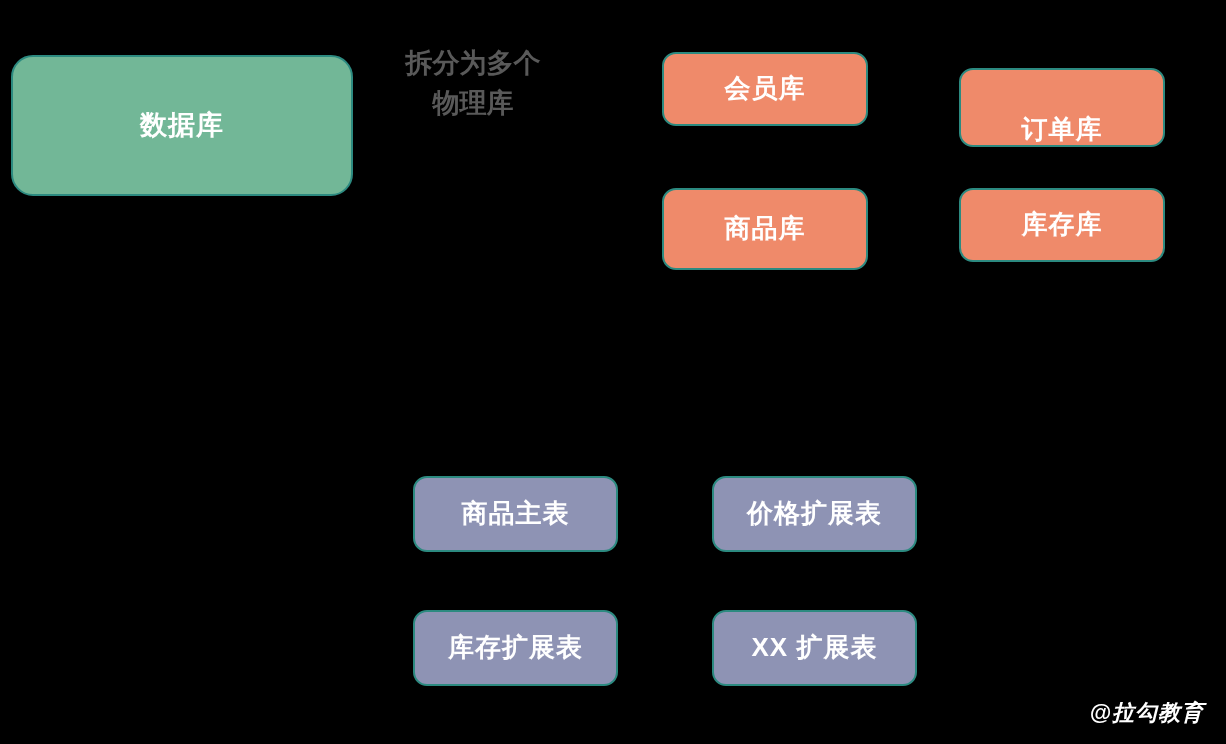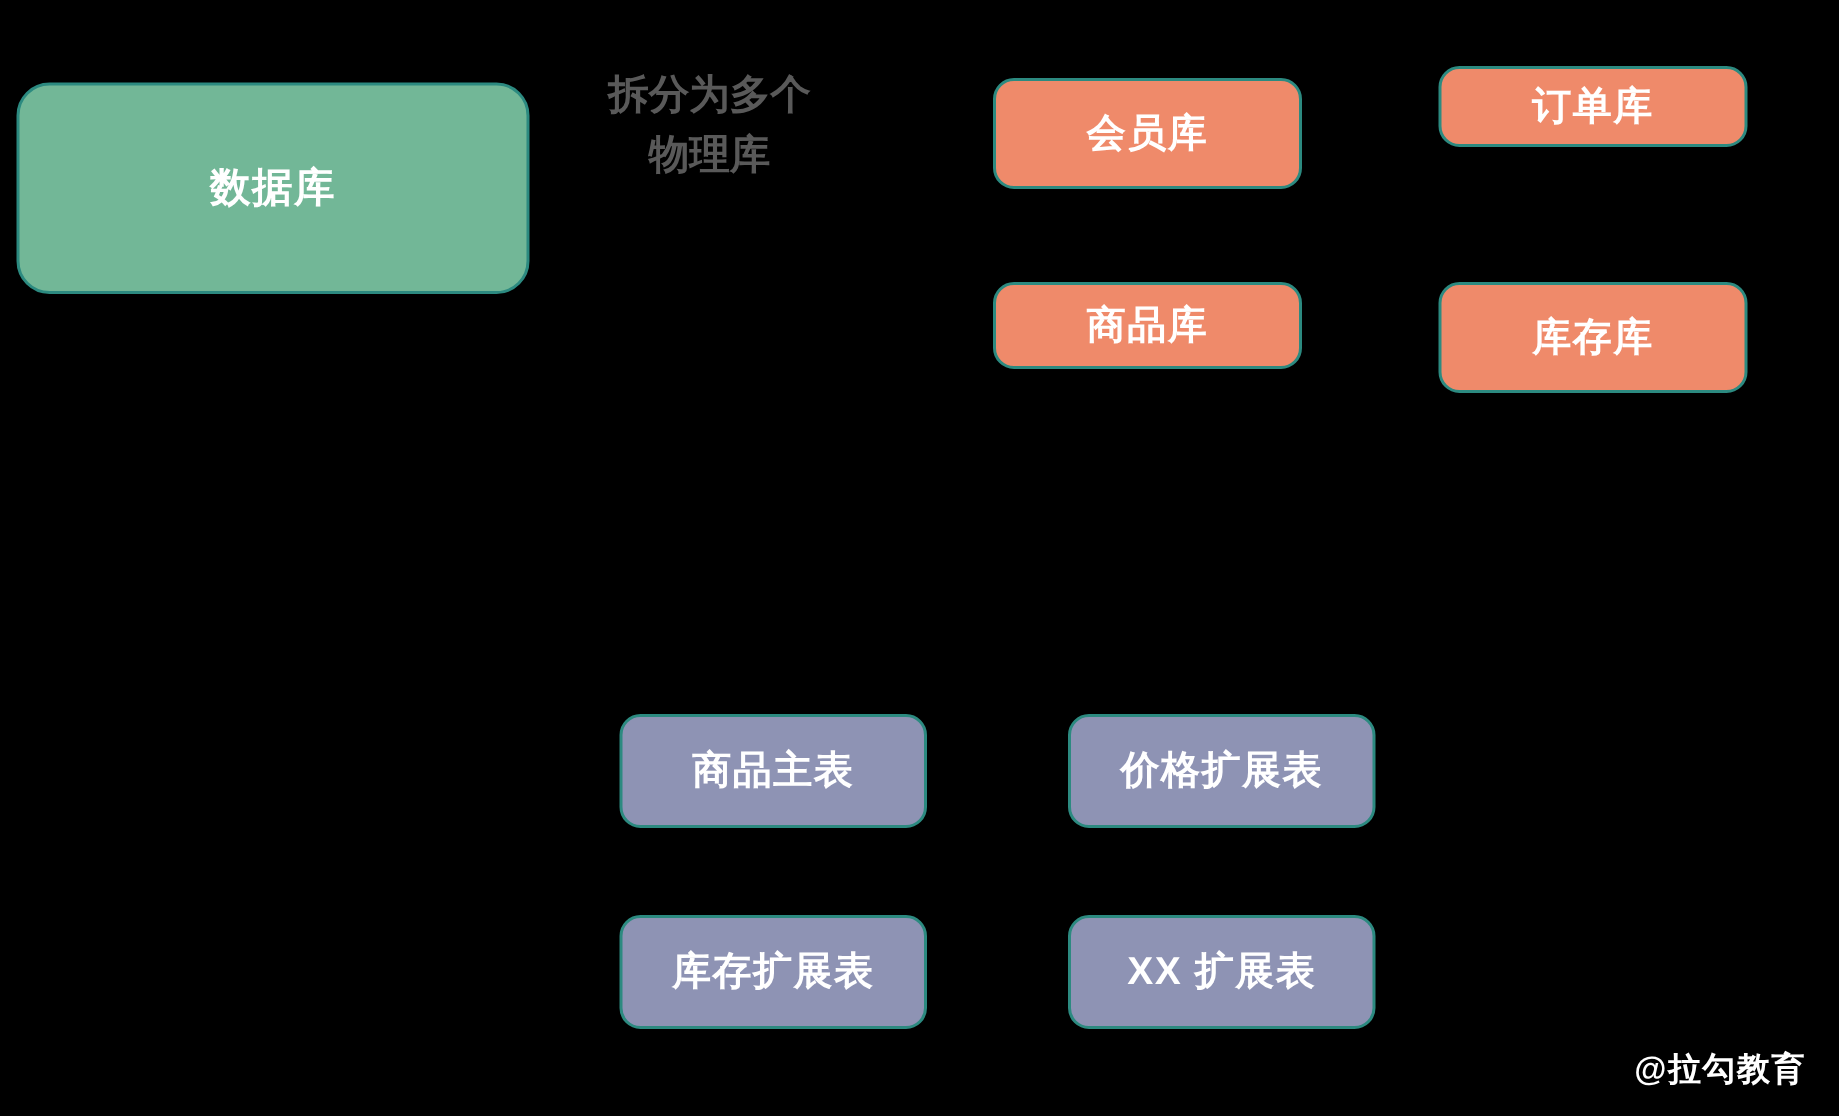--- a/index.html
+++ b/index.html
@@ -59,44 +59,45 @@
     white-space: pre-line;
     user-select: none;
   }
   .watermark {
     position: absolute;
     color: #ffffff;
     font-size: 22px;
     font-weight: bold;
     letter-spacing: 1px;
     user-select: none;
+    font-style: italic;
   }
 </style>
 </head>
 <body>
 
 <div class="canvas">
 
   <div class="node green" style="left:11px; top:55px; width:342px; height:141px;">
     <span>数据库</span>
   </div>
 
   <div class="annotation" style="left:378px; top:44px; width:190px;">拆分为多个
 物理库</div>
 
 
   <div class="node orange" style="left:662px; top:52px; width:206px; height:74px;">
     <span>会员库</span>
   </div>
 
-  <div class="node orange" style="left:959px; top:44px; width:206px; height:54px;">
+  <div class="node orange" style="left:959px; top:68px; width:206px; height:79px;align-items:flex-end;">
     <span>订单库</span>
   </div>
 
-  <div class="node orange" style="left:662px; top:188px; width:206px; height:58px;">
+  <div class="node orange" style="left:662px; top:188px; width:206px; height:82px;">
     <span>商品库</span>
   </div>
 
   <div class="node orange" style="left:959px; top:188px; width:206px; height:74px;">
     <span>库存库</span>
   </div>
 
   <div class="node purple" style="left:712px; top:476px; width:205px; height:76px;">
     <span>价格扩展表</span>
   </div>

